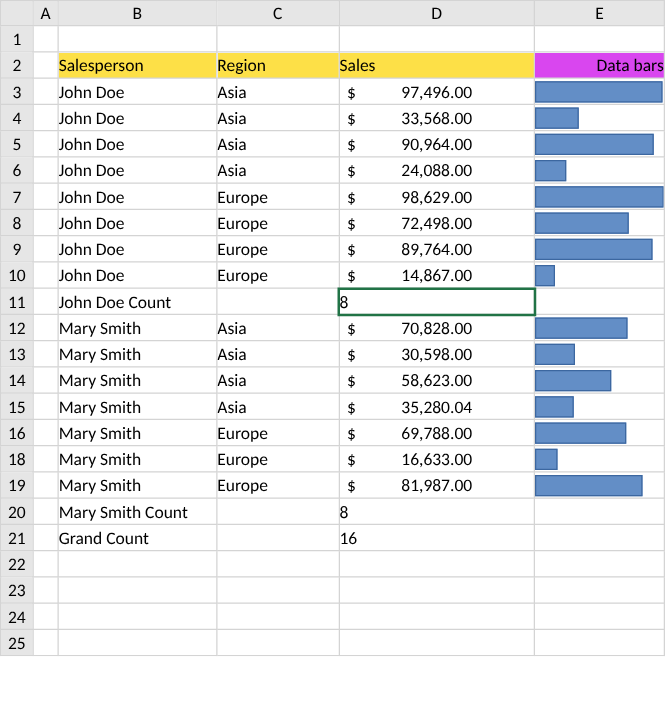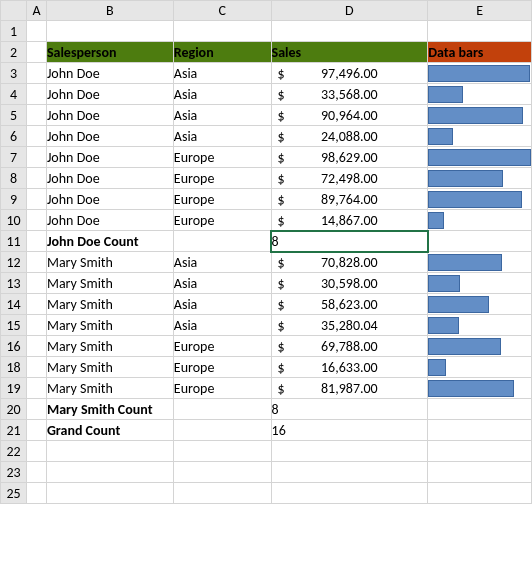--- a/index.html
+++ b/index.html
@@ -6,24 +6,24 @@
     .sheet { border-collapse:collapse; table-layout:fixed }
     .sheet td,.sheet th { border:1px solid #d4d4d4; height:21px; padding:0; box-sizing:border-box; vertical-align:middle; overflow:hidden; white-space:nowrap }
     .sheet th { background:#e6e6e6; font-weight:normal; text-align:center; color:#000; font-size:14px }
     .colhead th { height:20px }
     .rowhead { background:#e6e6e6; text-align:center; font-weight:normal; font-size:14px }
     td.colA { width:20px }
     td.colB { width:127px }
     td.colC { width:98px }
     td.colD { width:157px }
     td.colE { width:104px }
-    .hdrcell { background:#4d7c0f; font-weight:bold; padding-left:6px }
-    .hdrcellR { background:#c2410c; font-weight:bold; padding-right:6px; text-align:left }
+    .hdrcell { background:#fde047; font-weight:normal; padding-left:6px }
+    .hdrcellR { background:#d946ef; font-weight:normal; padding-right:6px; text-align:right }
     .txt { padding-left:6px }
-    .boldtxt { padding-left:6px; font-weight:bold }
+    .boldtxt { padding-left:6px; font-weight:normal }
     .money { padding:0 6px; position:relative }
     .money .sym { position:absolute; left:6px }
     .money .val { display:block; text-align:center }
     .countcell { padding-left:6px; text-align:left }
     .bar-wrap { padding:2px 3px }
     .bar { height:17px; background:#638ec6; border:1px solid #3c67a0; box-sizing:border-box }
     .active { outline:2px solid #217346; outline-offset:-1px; position:relative; z-index:1 }
     .colactive { background:#d2d2d2 }
   </style>
 </head>
@@ -294,20 +294,28 @@
       </tr>
       <tr>
         <th class="rowhead">23</th>
         <td class="colA"></td>
         <td class="colB"></td>
         <td class="colC"></td>
         <td class="colD"></td>
         <td class="colE"></td>
       </tr>
       <tr>
+        <th class="rowhead">24</th>
+        <td class="colA"></td>
+        <td class="colB"></td>
+        <td class="colC"></td>
+        <td class="colD"></td>
+        <td class="colE"></td>
+      </tr>
+      <tr>
         <th class="rowhead">25</th>
         <td class="colA"></td>
         <td class="colB"></td>
         <td class="colC"></td>
         <td class="colD"></td>
         <td class="colE"></td>
       </tr>
     </tbody>
 </table>
 

